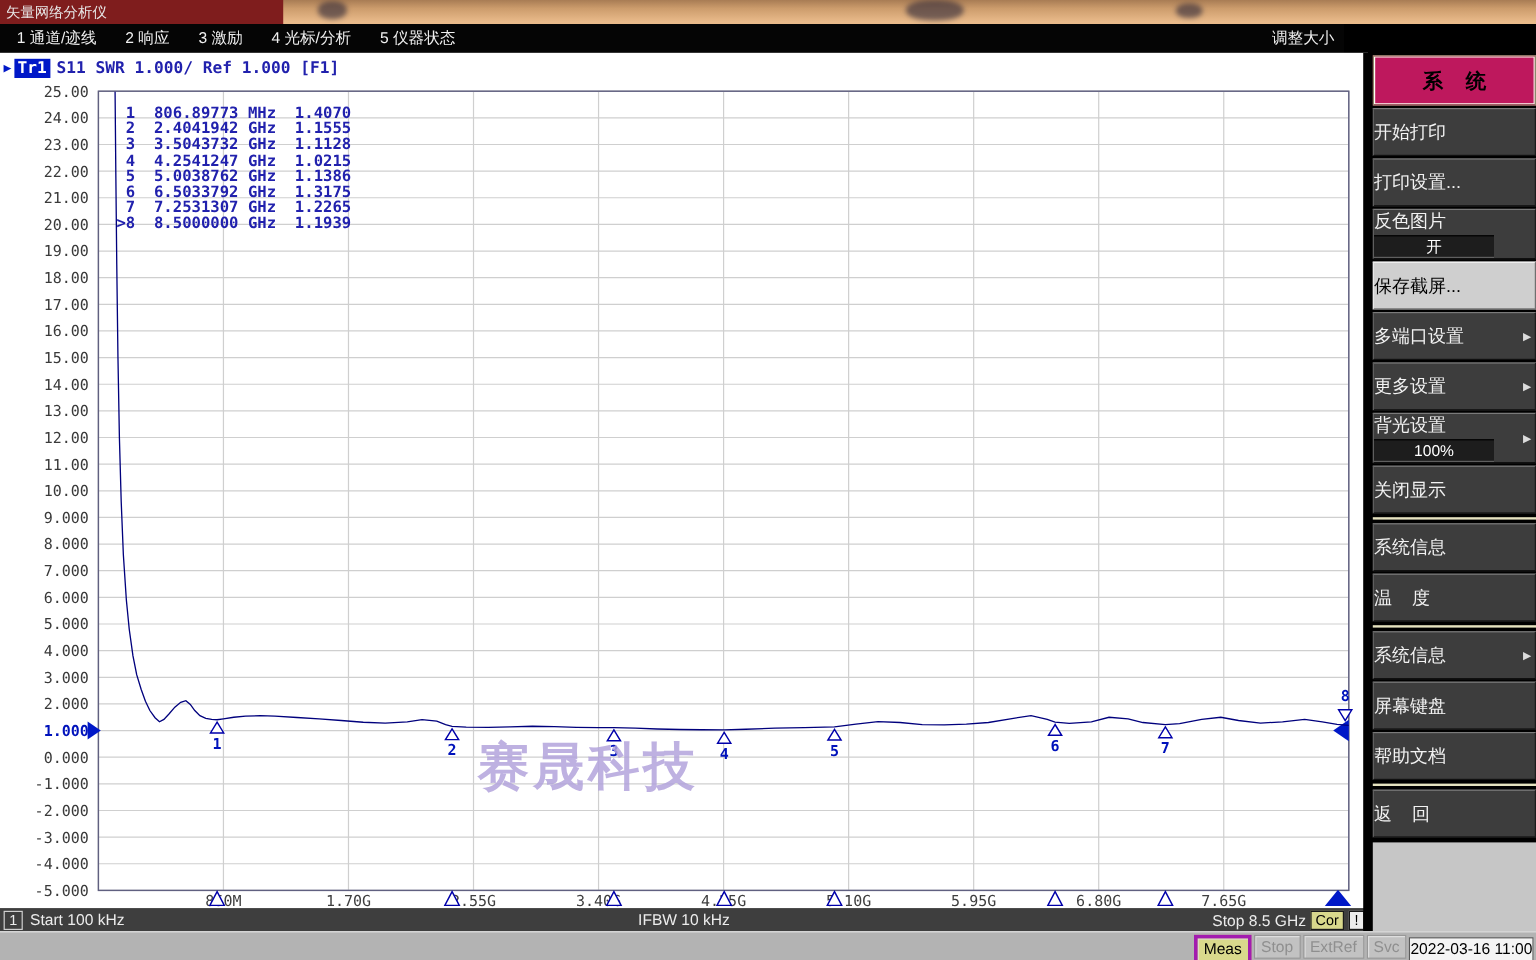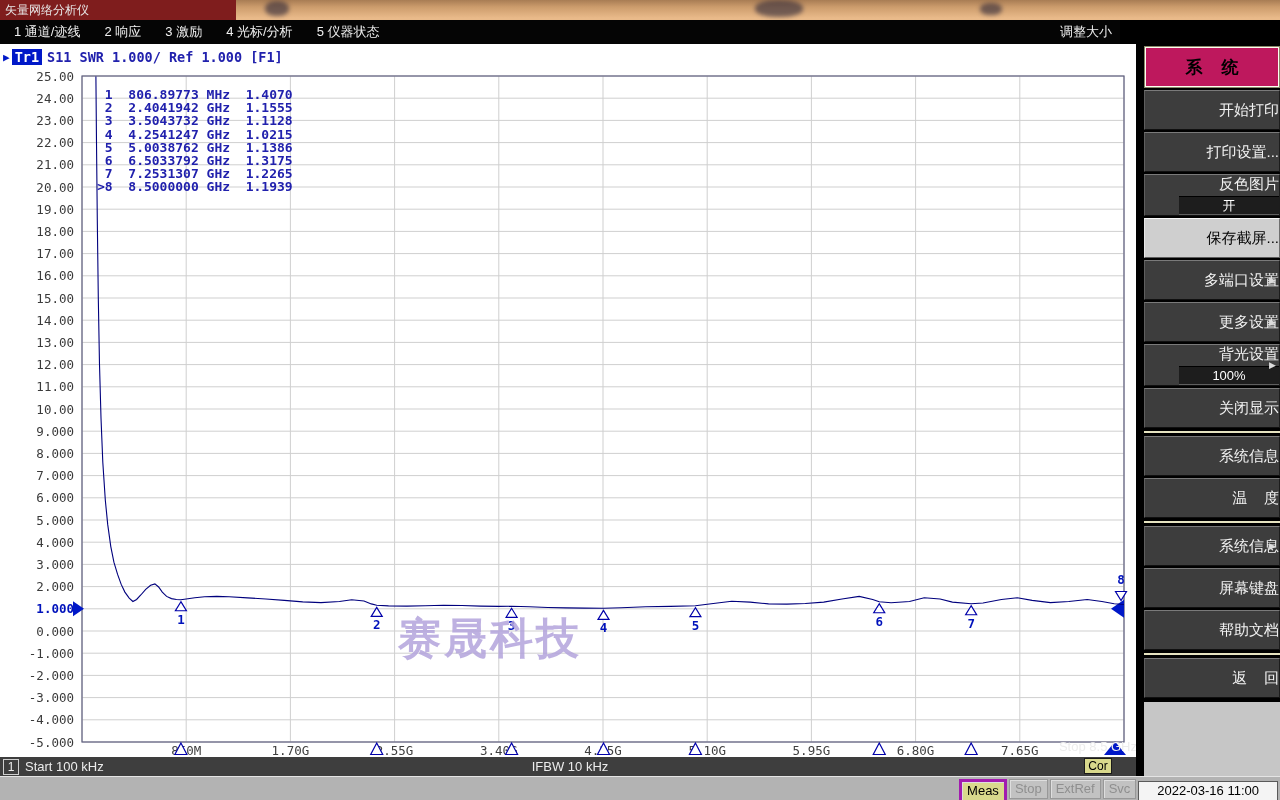--- a/index.html
+++ b/index.html
@@ -25,52 +25,52 @@
   .marker-readout{position:absolute;left:97px;top:44px;font-family:"DejaVu Sans Mono",monospace;
       font-size:13px;font-weight:bold;line-height:13.2px;color:#2121ad;white-space:pre;}
   .watermark{position:absolute;left:398px;top:566px;font-size:43px;font-weight:bold;
       letter-spacing:3px;color:#b3a4dc;opacity:.85;}
   
   .status-bar{position:absolute;left:0;top:757px;width:1140px;height:19px;background:#3e3e3e;
       color:#ececec;font-size:13px;display:flex;align-items:center;box-sizing:border-box;padding:0 3px;}
   .chan-box{border:1px solid #cfcfcf;width:14px;height:14px;line-height:14px;text-align:center;
       margin-right:6px;font-size:12px;}
   .sb-center{position:absolute;left:0;width:1140px;text-align:center;}
-  .sb-right{margin-left:auto;display:flex;align-items:center;gap:4px;flex-direction:column;}
+  .sb-right{margin-left:auto;display:flex;align-items:flex-end;gap:4px;}
   .cor-badge{background:#d9d98c;color:#000;border:1px solid #1a1a1a;padding:0 3px;font-size:12px;
       line-height:14px;}
   .warn-badge{background:#ececec;color:#000;border:1px solid #1a1a1a;padding:0 4px;font-size:12px;
       line-height:14px;}
   
   .sidebar{position:absolute;left:1136px;top:44px;width:144px;height:732px;background:#000;
       box-sizing:border-box;padding:2px 0 0 8px;display:flex;flex-direction:column;}
   .sb-header{height:40px;background:#be185d;border:1px solid #8a8a6a;
       box-shadow:inset 0 0 0 1px #fffef2;color:#000;font-size:17px;font-weight:bold;
       display:flex;align-items:center;justify-content:center;white-space:pre;margin-bottom:2px;}
   .sbtn{position:relative;min-height:38px;background:#3d3d3d;border-top:1px solid #7a7a7a;
       border-left:1px solid #5e5e5e;border-right:1px solid #1c1c1c;border-bottom:1px solid #101010;
-      color:#f2f2f2;font-size:15px;display:flex;flex-direction:column;align-items:flex-end;
+      color:#f2f2f2;font-size:15px;display:flex;flex-direction:column;align-items:flex-start;
       justify-content:center;margin-bottom:2px;cursor:default;white-space:pre;}
   .sbtn.selected{background:#cfcfcf;border-top:1px solid #f7f7f7;border-left:1px solid #e8e8e8;
       border-right:1px solid #6f6f6f;border-bottom:1px solid #5d5d5d;color:#000;}
   .sbtn .sub{margin-top:2px;width:100px;height:17px;line-height:17px;text-align:center;
       background:#1d1d1d;border-top:1px solid #000;border-bottom:1px solid #5f5f5f;
       color:#fff;font-size:13px;}
   .sbtn .arrow{position:absolute;right:3px;top:50%;transform:translateY(-50%);
       font-size:9px;color:#dcdcdc;}
   .sb-divider{height:2px;background:#e6e3c0;margin:1px 0 3px 0;}
   .sb-filler{flex:1;background:#c6c6c6;margin-top:2px;}
   
   .taskbar{position:absolute;left:0;top:776px;width:1280px;height:24px;background:#b3b3b3;
       border-top:1px solid #e4e4e4;box-sizing:border-box;}
   .tb-right{position:absolute;right:2px;top:2px;display:flex;gap:2px;align-items:center;}
   .indicator{height:18px;line-height:18px;padding:0 5px;font-size:13px;background:#c2c2c2;
       color:#8f8f8f;border:1px solid #989898;box-shadow:inset 1px 1px 0 #dedede;}
   .indicator.active{background:#d9d98c;color:#000;border:3px solid #a21caf;}
-  .tb-date{height:18px;line-height:18px;padding:0 18px;font-size:13px;background:#f4f4f4;
+  .tb-date{height:18px;line-height:18px;padding:0 0;font-size:13px;background:#f4f4f4;
       color:#000;border:1px solid #5a5a5a;}
 </style>
 </head>
 <body>
 
 <div class="desktop-strip">
   <div class="smudge" style="left:265px;top:1px;width:24px;height:15px;"></div>
   <div class="smudge" style="left:755px;top:0;width:48px;height:17px;"></div>
   <div class="smudge" style="left:980px;top:3px;width:22px;height:12px;"></div>
 </div>

